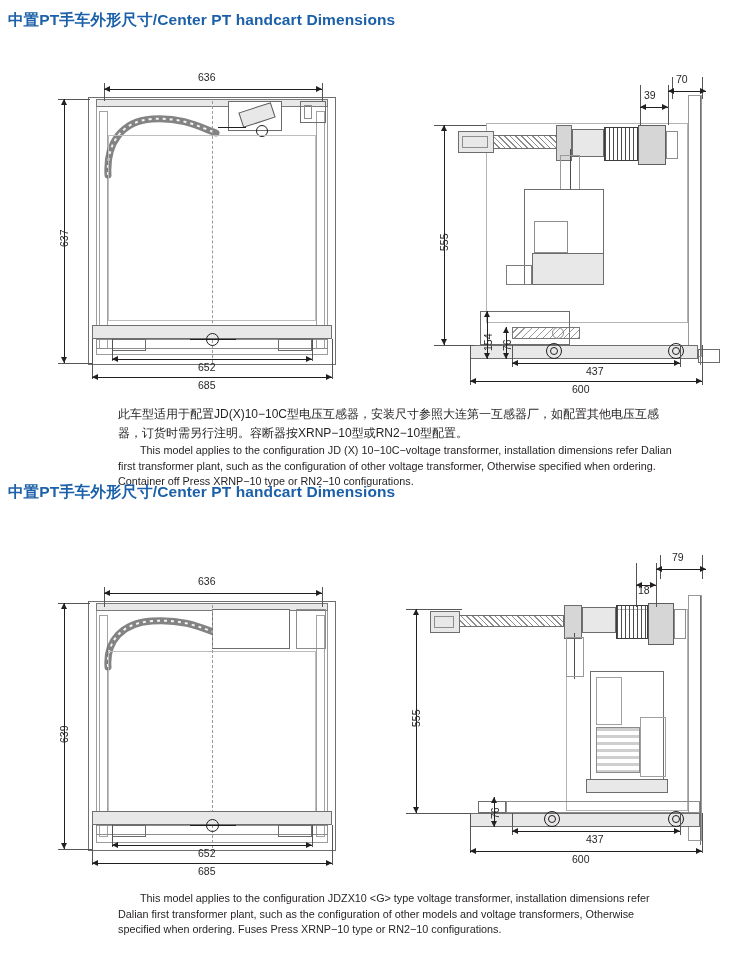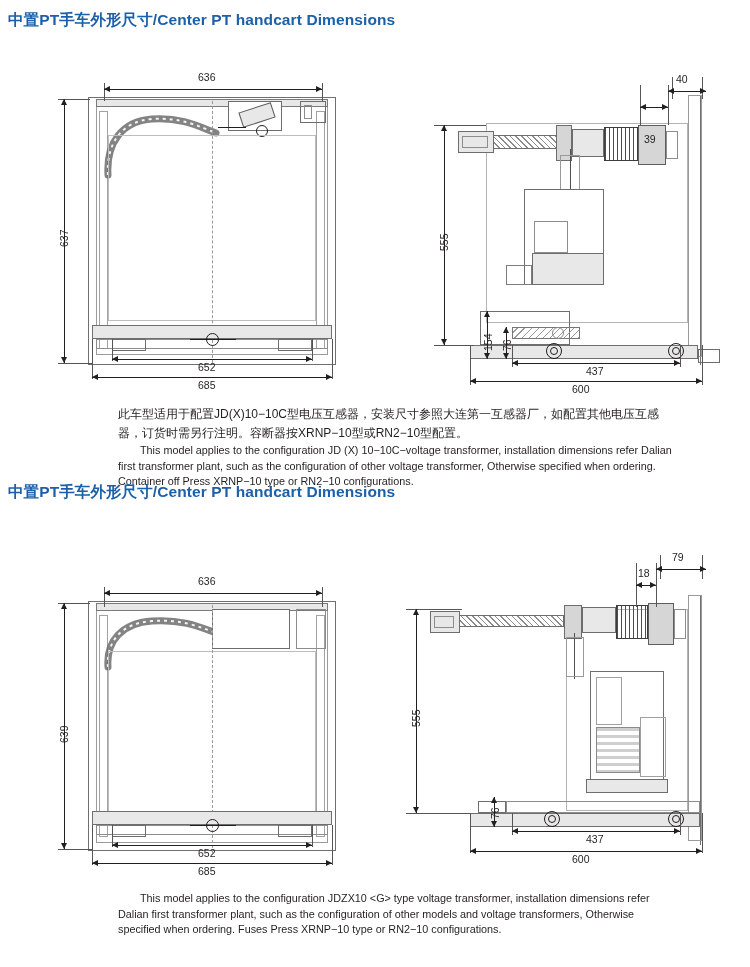--- a/index.html
+++ b/index.html
@@ -190,28 +190,28 @@
       <div class="circ" style="left:550px;top:308px;width:8px;height:8px;"></div>
       <div class="circ" style="left:668px;top:304px;width:16px;height:16px;"></div>
       <div class="circ" style="left:672px;top:308px;width:8px;height:8px;"></div>
       <div class="box" style="left:698px;top:310px;width:22px;height:14px;border-color:#6d6d6d;"></div>
 
       <div class="ext vl" style="left:640px;top:46px;height:40px;background:#555;"></div>
       <div class="ext vl" style="left:668px;top:46px;height:40px;background:#555;"></div>
       <div class="ln hl" style="left:640px;top:68px;width:28px;"></div>
       <div class="arrow ar-l" style="left:640px;top:65px;"></div>
       <div class="arrow ar-r" style="left:662px;top:65px;"></div>
-      <div class="dim" style="left:644px;top:50px;margin-top:44px;">39</div>
+      <div class="dim" style="left:644px;top:50px;">39</div>
 
       <div class="ext vl" style="left:672px;top:38px;height:22px;background:#555;"></div>
       <div class="ext vl" style="left:702px;top:38px;height:22px;background:#555;"></div>
       <div class="ln hl" style="left:668px;top:52px;width:38px;"></div>
       <div class="arrow ar-l" style="left:668px;top:49px;"></div>
       <div class="arrow ar-r" style="left:700px;top:49px;"></div>
-      <div class="dim" style="left:676px;top:34px;">40</div>
+      <div class="dim" style="left:676px;top:34px;">70</div>
 
       <div class="ext hl" style="left:434px;top:86px;width:52px;background:#555;"></div>
       <div class="ext hl" style="left:434px;top:306px;width:40px;background:#555;"></div>
       <div class="ln vl" style="left:444px;top:86px;height:220px;"></div>
       <div class="arrow ar-u" style="left:441px;top:86px;"></div>
       <div class="arrow ar-d" style="left:441px;top:300px;"></div>
       <div class="dim v" style="left:438px;top:212px;">555</div>
 
       <div class="ln vl" style="left:487px;top:272px;height:48px;"></div>
       <div class="arrow ar-u" style="left:484px;top:272px;"></div>
@@ -330,21 +330,21 @@
       <div class="circ" style="left:548px;top:304px;width:8px;height:8px;"></div>
       <div class="circ" style="left:668px;top:300px;width:16px;height:16px;"></div>
       <div class="circ" style="left:672px;top:304px;width:8px;height:8px;"></div>
       <div class="box" style="left:478px;top:290px;width:28px;height:12px;border-color:#6d6d6d;"></div>
 
       <div class="ext vl" style="left:636px;top:52px;height:44px;background:#555;"></div>
       <div class="ext vl" style="left:656px;top:52px;height:44px;background:#555;"></div>
       <div class="ln hl" style="left:636px;top:74px;width:20px;"></div>
       <div class="arrow ar-l" style="left:636px;top:71px;"></div>
       <div class="arrow ar-r" style="left:650px;top:71px;"></div>
-      <div class="dim" style="left:638px;top:56px;">18</div>
+      <div class="dim" style="left:638px;top:73px;">18</div>
 
       <div class="ext vl" style="left:660px;top:44px;height:24px;background:#555;"></div>
       <div class="ext vl" style="left:702px;top:44px;height:24px;background:#555;"></div>
       <div class="ln hl" style="left:656px;top:58px;width:50px;"></div>
       <div class="arrow ar-l" style="left:656px;top:55px;"></div>
       <div class="arrow ar-r" style="left:700px;top:55px;"></div>
       <div class="dim" style="left:672px;top:40px;">79</div>
 
       <div class="ext hl" style="left:406px;top:98px;width:56px;background:#555;"></div>
       <div class="ext hl" style="left:406px;top:302px;width:64px;background:#555;"></div>

